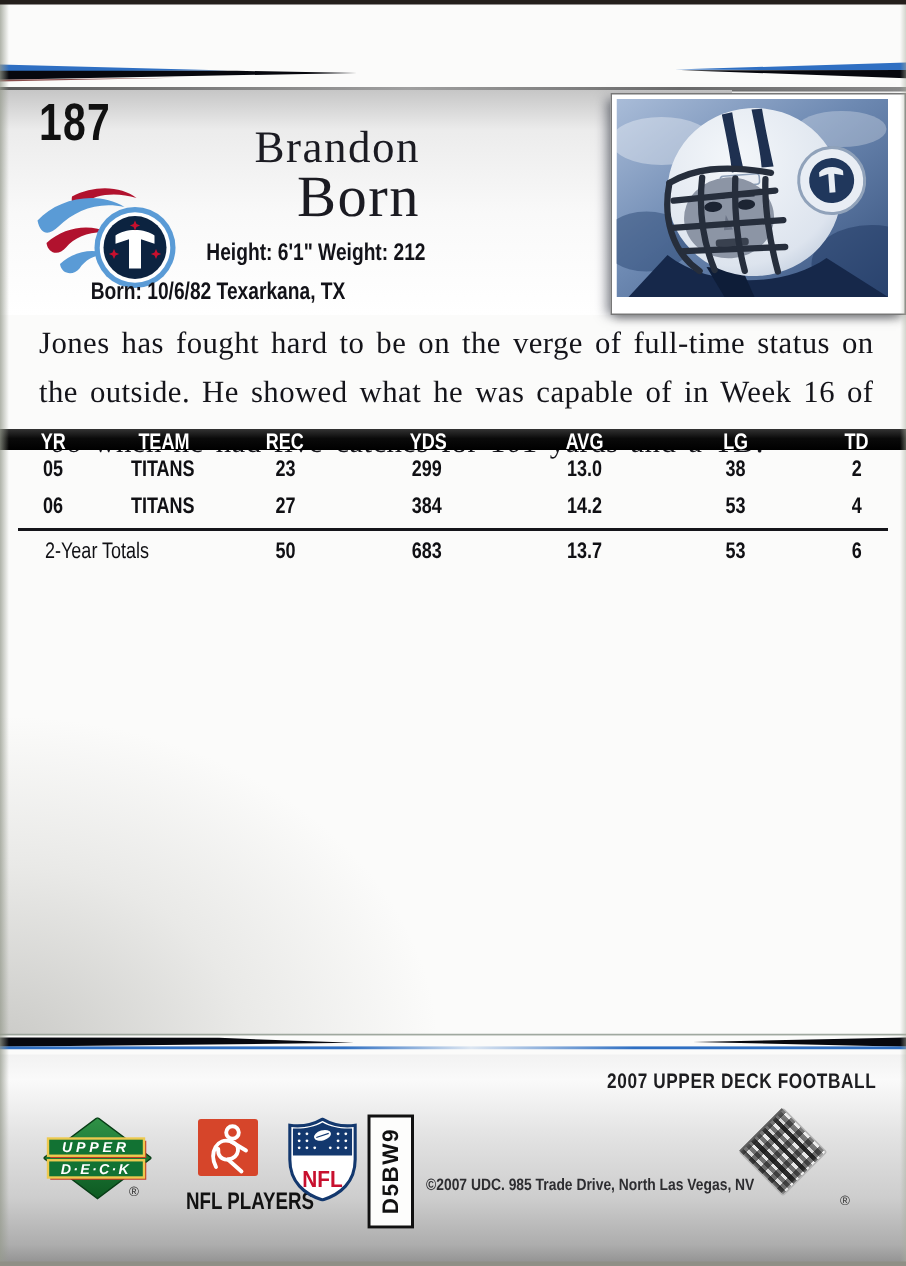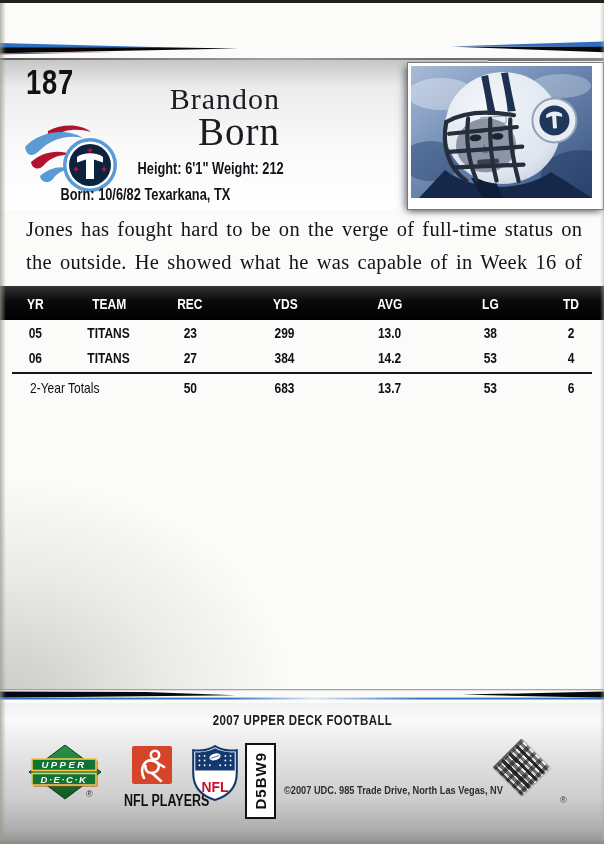--- a/index.html
+++ b/index.html
@@ -51,38 +51,38 @@
   
   .blurb {
     position:absolute; top:213px; left:26px; width:560px;
     font-family:"Liberation Serif", serif; font-size:20.5px; line-height:33px;
     color:#14141a; letter-spacing:.3px; word-spacing:2.6px;
   }
 
   
   .stats { position:absolute; top:286px; left:0; width:604px; color:#101014; }
   .sgrid { display:grid; grid-template-columns:70px 78px 84px 106px 104px 96px 66px; align-items:center; }
-  .stats-header { height:34px; background:linear-gradient(180deg,#333 0%,#0a0a0a 45%,#000 100%);text-decoration:underline; }
+  .stats-header { height:14px; background:linear-gradient(180deg,#333 0%,#0a0a0a 45%,#000 100%);text-decoration:underline; }
   .stats-header .cell { color:#fff; }
   .cell { text-align:center; font-weight:bold; font-size:15px; }
   .cell span { display:inline-block; transform:scaleX(.8); white-space:nowrap; }
   .srow { height:25px; }
   .stats-divider { margin:2px 12px 0 12px; border-top:2px solid #15151a; }
   .totals { height:26px; }
   .totals-label { grid-column:1 / span 2; text-align:left; padding-left:30px; font-weight:normal; font-size:15px; }
   .totals-label span { display:inline-block; transform:scaleX(.8); transform-origin:0 50%; white-space:nowrap; }
 
   
   .mid-shade { position:absolute; top:395px; left:0; width:604px; height:295px;
     background:radial-gradient(ellipse 430px 330px at 0% 104%, rgba(160,160,155,.55) 0%, rgba(200,200,196,.35) 38%, rgba(255,255,255,0) 68%); }
 
   
   .footer { position:absolute; top:703px; left:0; width:604px; height:141px;
     background:linear-gradient(180deg,#f2f2f2 0%,#fafafa 12%,#e3e3e3 38%,#cdcdcd 68%,#adadad 90%,#8e8e8e 100%); }
-  .set-title { position:absolute; top:9px; left:0; width:604px; text-align:center;
+  .set-title { position:absolute; top:9px; left:0; width:604px; text-align:right;
     font-size:14px; font-weight:bold; color:#1d1d20; }
   .set-title span { display:inline-block; transform:scaleX(.82); letter-spacing:.5px; }
 
   .ud-logo { position:absolute; left:29px; top:42px; }
   .reg { position:absolute; font-size:9px; color:#333; }
   .ud-reg { left:86px; top:86px; }
   .nflp { position:absolute; left:112px; top:43px; width:78px; text-align:center; }
   .nflp-label { margin-top:2px; font-size:16px; font-weight:bold; color:#111; }
   .nflp-label span { display:inline-block; transform:scaleX(.78); white-space:nowrap; }
   .shield { position:absolute; left:192px; top:42px; }

